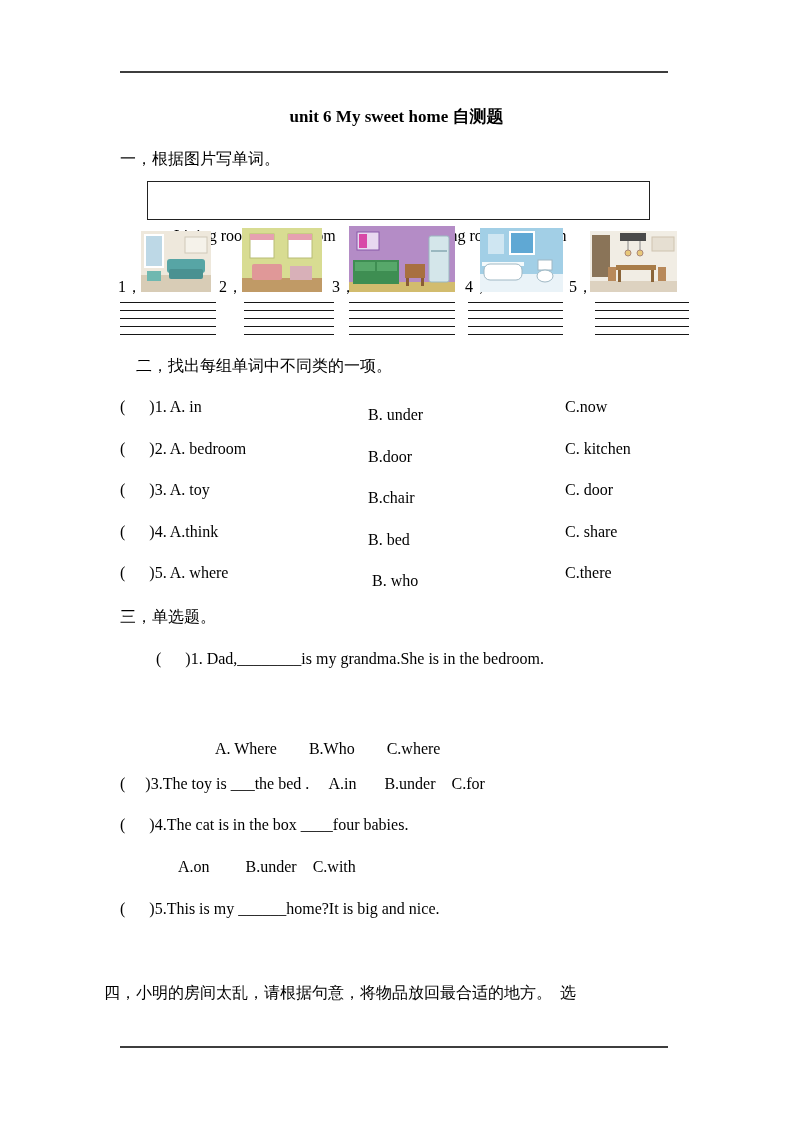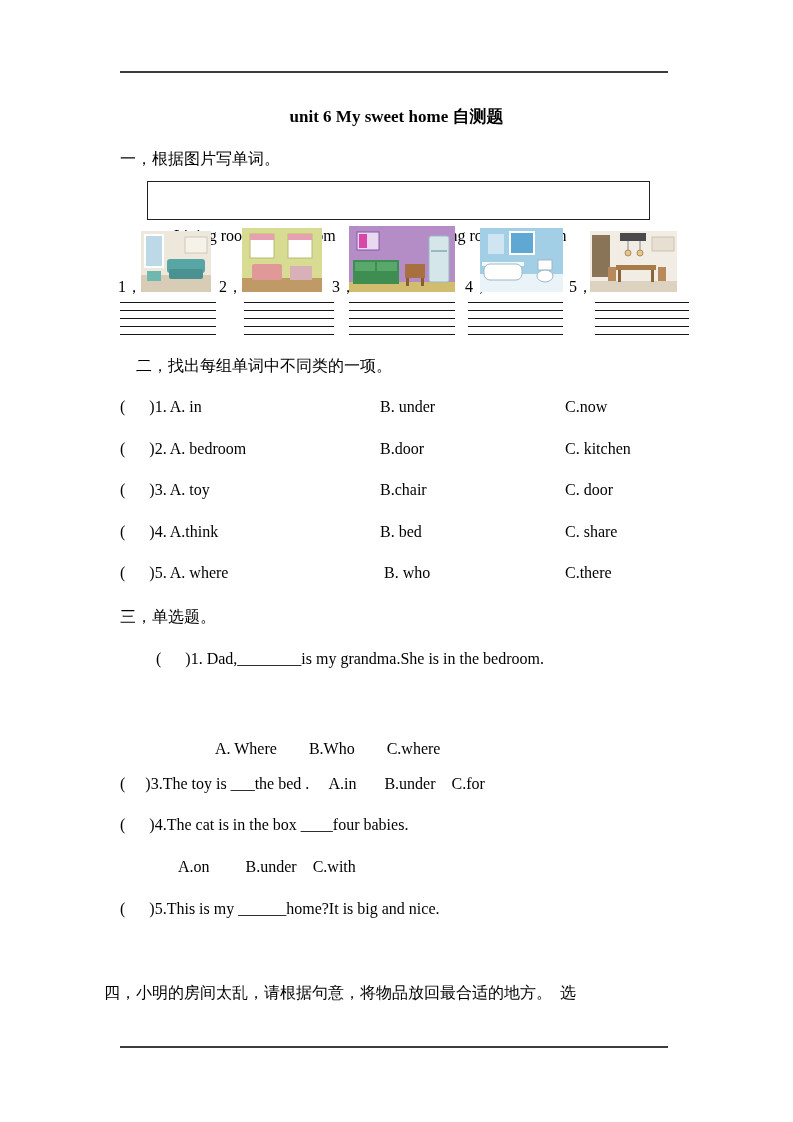--- a/index.html
+++ b/index.html
@@ -19,21 +19,21 @@
     position:absolute; left:147px; top:181px; width:503px; height:39px;
     border:1.5px solid #222; font-size:16px; line-height:36px; padding-left:10px;
     white-space:pre;
   }
   .photo { position:absolute; overflow:hidden; }
   .photo svg { display:block; width:100%; height:100%; }
   .lines { position:absolute; }
   .wline { height:0; border-top:1.3px solid #161616; margin-bottom:7px; }
   .row { position:absolute; left:0; top:0; width:793px; height:22px; }
   .row .a { position:absolute; left:120px; font-size:16px; white-space:pre; }
-  .row .b { position:absolute; left:380px; font-size:16px; white-space:pre; }
+  .row .b { position:absolute; left:368px; font-size:16px; white-space:pre;margin-top:8px; }
   .row .c { position:absolute; left:565px; font-size:16px; white-space:pre; }
 </style>
 </head>
 <body>
 
 <div class="page">
 
   <div class="rule" style="top:71px;"></div>
 
   <div class="title">unit 6 My sweet home 自测题</div>

